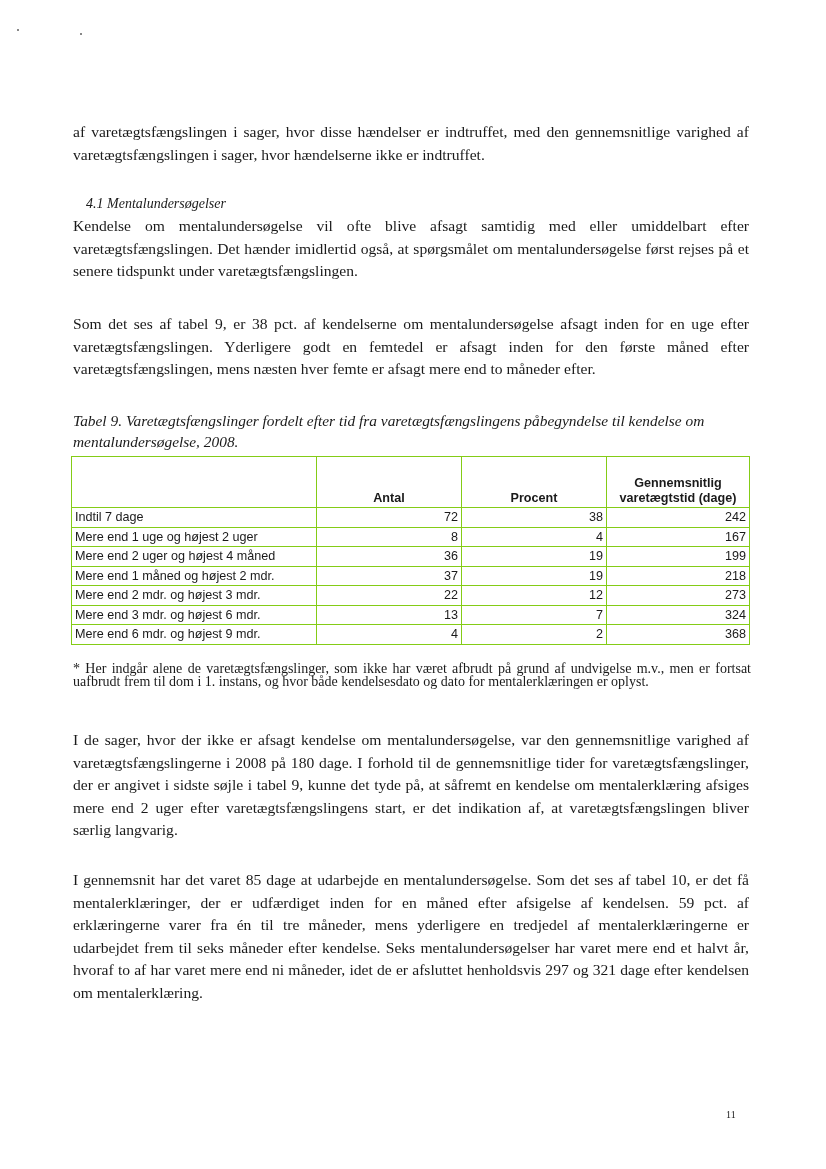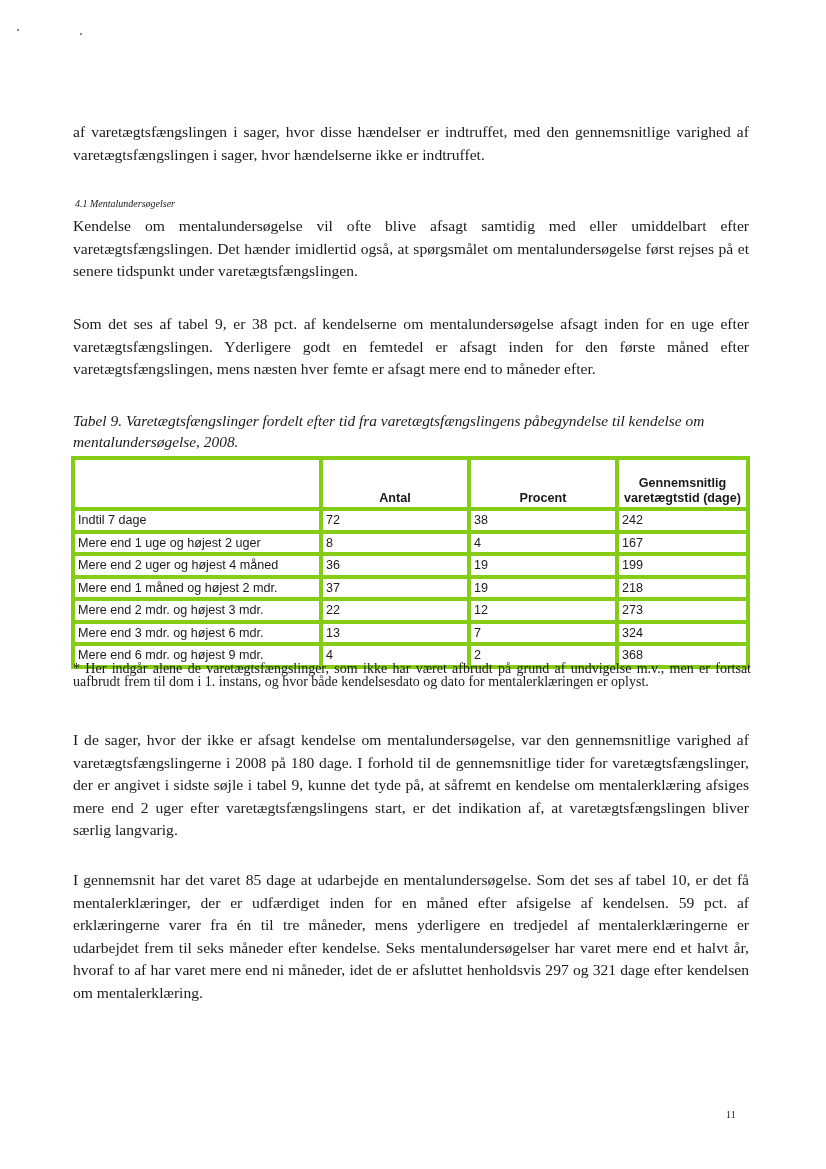--- a/index.html
+++ b/index.html
@@ -1,28 +1,28 @@
 <!DOCTYPE html>
 <html><head>
 <meta charset="utf-8">
 <style>
   html, body { margin: 0; padding: 0; background: #ffffff; }
   body { width: 826px; height: 1169px; position: relative; overflow: hidden; font-family: "Liberation Serif", "DejaVu Serif", serif; color: #1a1a1a; }
   .speck { position: absolute; width: 2px; height: 2px; background: #888; }
   .para { position: absolute; left: 73px; width: 676px; font-size: 15.6px; line-height: 22.6px; text-align: justify; }
-  .heading { position: absolute; left: 75px; font-style: italic; font-size: 10px; line-height: 22px; }
+  .heading { position: absolute; left: 86px; font-style: italic; font-size: 14px; line-height: 22px; }
   .caption { position: absolute; left: 73px; width: 680px; font-style: italic; font-size: 15.4px; line-height: 21px; }
   table.data { position: absolute; left: 71px; top: 456px; width: 679px; border-collapse: collapse; font-family: "Liberation Sans", "DejaVu Sans", sans-serif; font-size: 12.6px; color: #1a1a1a; }
-  table.data td, table.data th { border: 4px solid #84cc16; padding: 0 3px; height: 18.5px; line-height: 18px; }
+  table.data td, table.data th { border: 1px solid #84cc16; padding: 0 3px; height: 18.5px; line-height: 18px; }
   table.data th { font-weight: bold; vertical-align: bottom; text-align: center; line-height: 15px; padding-bottom: 1px; }
   table.data thead tr { height: 51px; }
   table.data th.c0 { width: 238px; }
   table.data th.c1 { width: 138px; }
   table.data th.c2 { width: 138px; }
-  table.data td.num { text-align: left; }
+  table.data td.num { text-align: right; }
   table.data td.lbl { text-align: left; }
   table.data tr.total td { font-weight: bold; border-top: 1.5px solid #222; }
   table.data { border: 1.5px solid #222; }
   .footnote { position: absolute; left: 73px; top: 662px; width: 678px; font-size: 14px; line-height: 13px; text-align: justify; }
   .pagenum { position: absolute; left: 726px; top: 1109px; font-size: 10px; }
 </style>
 </head>
 <body>
 
 <div class="speck" style="left:17px;top:29px;"></div>

